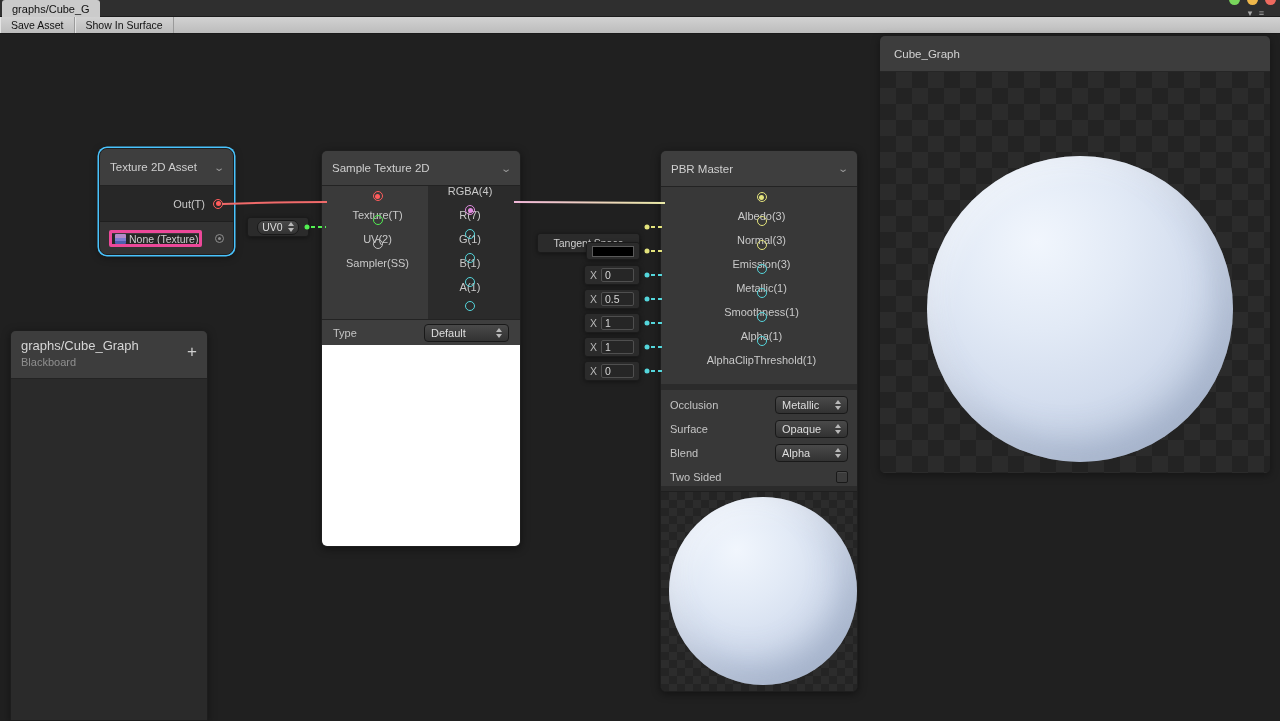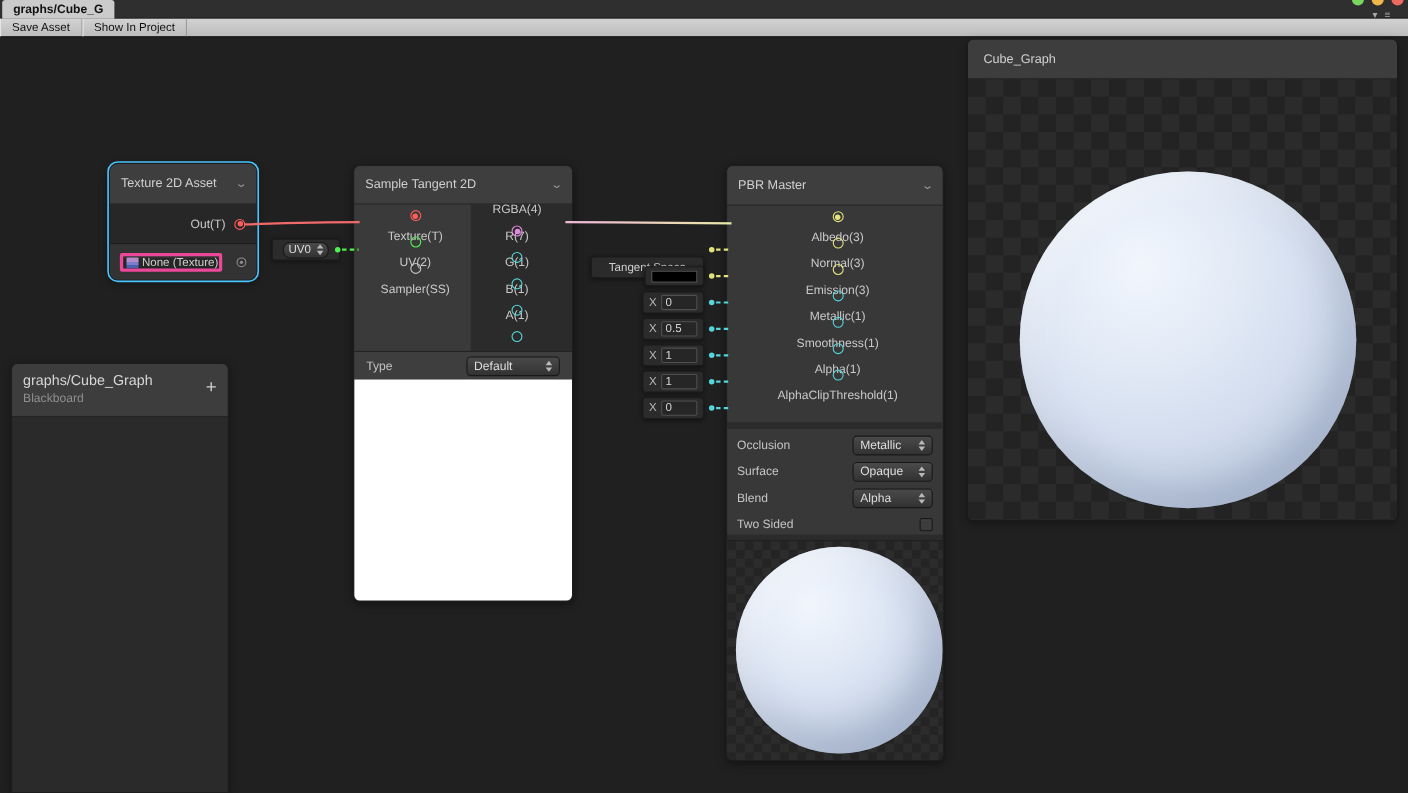--- a/index.html
+++ b/index.html
@@ -3,21 +3,21 @@
 <meta charset="utf-8">
 <style>
   * { margin:0; padding:0; box-sizing:border-box; }
   html,body { width:1280px; height:721px; overflow:hidden; background:#202020;
     font-family:"Liberation Sans", sans-serif; }
   #stage { position:relative; width:1280px; height:721px; background:#202020; overflow:hidden; }
 
   
   .tabbar { position:absolute; left:0; top:0; width:1280px; height:17px; background:#2f2f2f; border-bottom:1px solid #1c1c1c; }
   .tab { position:absolute; left:2px; top:0; height:17px; padding:0 10px; background:#cbcbcb;
-    border-radius:3px 3px 0 0; font-size:11px; color:#111; display:flex; align-items:center;font-weight:bold; }
+    border-radius:3px 3px 0 0; font-size:11px; color:#111; display:flex; align-items:center; }
   .winbtns { position:absolute; right:4px; top:-6px; display:flex; gap:7px; }
   .winbtn { width:11px; height:11px; border-radius:50%; }
   .wb-green { background:#79d65c; } .wb-yellow { background:#f0b84b; } .wb-red { background:#ee6a5f; }
   .pane-menu { position:absolute; right:14px; top:8px; color:#a8a8a8; font-size:9px; letter-spacing:2px; }
 
   .toolbar { position:absolute; left:0; top:17px; width:1280px; height:17px;
     background:linear-gradient(#d2d2d2,#bcbcbc); border-bottom:1px solid #1a1a1a; display:flex; align-items:stretch; }
   .toolbtn { padding:0 10px; font-size:10.5px; color:#111; display:flex; align-items:center;
     border-right:1px solid #9a9a9a; border-left:1px solid #e4e4e4; }
 
@@ -146,21 +146,21 @@
       <span class="winbtn wb-yellow"></span>
       <span class="winbtn wb-red"></span>
     </div>
     <div class="pane-menu">▾ ≡</div>
   </div>
   <div class="toolbar">
     <div class="toolbtn">
       <span>Save Asset</span>
     </div>
     <div class="toolbtn">
-      <span>Show In Project</span>
+      <span>Show In Surface</span>
     </div>
   </div>
 
   <div class="node" id="node-texasset">
     <div class="node-title">
       <span>Texture 2D Asset</span>
       <span class="chev">⌄</span>
     </div>
     <div id="ta-outrow">
       <span>Out(T)</span>
@@ -170,21 +170,21 @@
       <div class="objfield">
         <span class="tex-thumb"></span>
         <span>None (Texture)</span>
       </div>
       <span class="obj-picker"></span>
     </div>
   </div>
 
   <div class="node" id="node-sample">
     <div class="node-title" id="st-title">
-      <span>Sample Tangent 2D</span>
+      <span>Sample Texture 2D</span>
       <span class="chev">⌄</span>
     </div>
     <div id="st-ports">
       <div id="st-leftcol"></div>
       <div id="st-inputs">
         <div class="prow">
           <span class="port filled c-red"></span>
           <span>Texture(T)</span>
         </div>
         <div class="prow">

